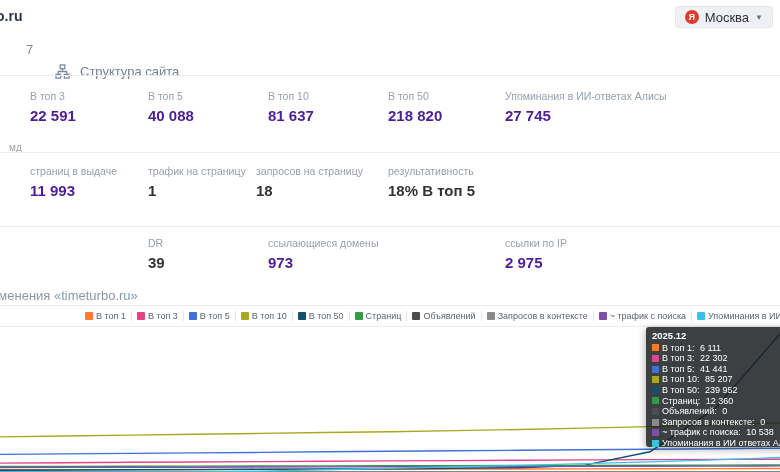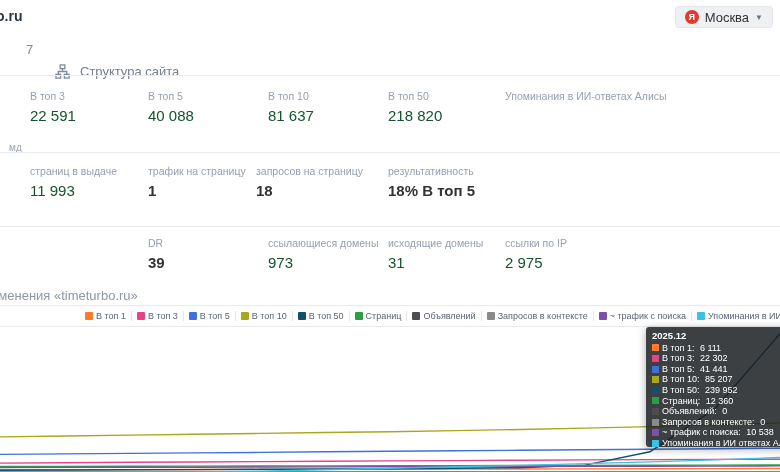--- a/index.html
+++ b/index.html
@@ -17,21 +17,21 @@
   .region-label{font-size:13px;color:#333;}
   .caret{font-size:8px;color:#6b7580;}
   
   .nav-num{position:absolute;top:42px;left:26px;font-size:13px;color:#7e8aa0;}
   .structure-link{position:absolute;top:40px;left:55px;display:flex;align-items:center;gap:10px;
     font-size:13px;color:#75818f;cursor:pointer;margin-top:24px;}
   
   .cell{position:absolute;}
   .cell .lbl{font-size:10.5px;color:#96a0b0;margin-bottom:5px;white-space:nowrap;}
   .cell .val{font-size:15px;white-space:nowrap;}
-  .val.link{color:#14532d;cursor:pointer;}
+  .val.link{color:#4c1d95;cursor:pointer;font-weight:bold;}
   .val.plain{color:#333;font-weight:700;}
   .edge-text{position:absolute;left:9px;top:142px;font-size:10px;color:#9aa3b0;}
   
   .section-title{position:absolute;top:288px;left:-17px;font-size:13px;color:#8d97a7;white-space:nowrap;}
   
   .legend{position:absolute;top:305px;left:0;width:780px;height:22px;box-sizing:border-box;
     border-top:1px solid #e9ecef;border-bottom:1px solid #e9ecef;background:#fff;
     display:flex;align-items:center;padding-left:80px;white-space:nowrap;overflow:hidden;}
   .li{display:inline-flex;align-items:center;gap:3px;font-size:9px;color:#5a6472;
     padding:0 5px;border-left:1px solid #e2e6ea;cursor:pointer;flex:0 0 auto;}
@@ -90,20 +90,21 @@
   <div class="cell" style="top:90px;left:268px">
     <div class="lbl">В топ 10</div>
     <div class="val link">81 637</div>
   </div>
   <div class="cell" style="top:90px;left:388px">
     <div class="lbl">В топ 50</div>
     <div class="val link">218 820</div>
   </div>
   <div class="cell" style="top:90px;left:505px">
     <div class="lbl">Упоминания в ИИ-ответах Алисы</div>
+    <div class="val link">27 745</div>
   </div>
 
   <div class="edge-text">мд</div>
   <div class="hr" style="top:152px"></div>
 
   <div class="cell" style="top:165px;left:30px">
     <div class="lbl">страниц в выдаче</div>
     <div class="val link">11 993</div>
   </div>
   <div class="cell" style="top:165px;left:148px">
@@ -121,24 +122,20 @@
 
   <div class="hr" style="top:226px"></div>
 
   <div class="cell" style="top:237px;left:148px">
     <div class="lbl">DR</div>
     <div class="val plain">39</div>
   </div>
   <div class="cell" style="top:237px;left:268px">
     <div class="lbl">ссылающиеся домены</div>
     <div class="val link">973</div>
-  </div>
-  <div class="cell" style="top:237px;left:388px">
-    <div class="lbl">исходящие домены</div>
-    <div class="val link">31</div>
   </div>
   <div class="cell" style="top:237px;left:505px">
     <div class="lbl">ссылки по IP</div>
     <div class="val link">2 975</div>
   </div>
 
   <div class="section-title">Изменения «timeturbo.ru»</div>
 
   <div class="legend">
     <span class="li">

